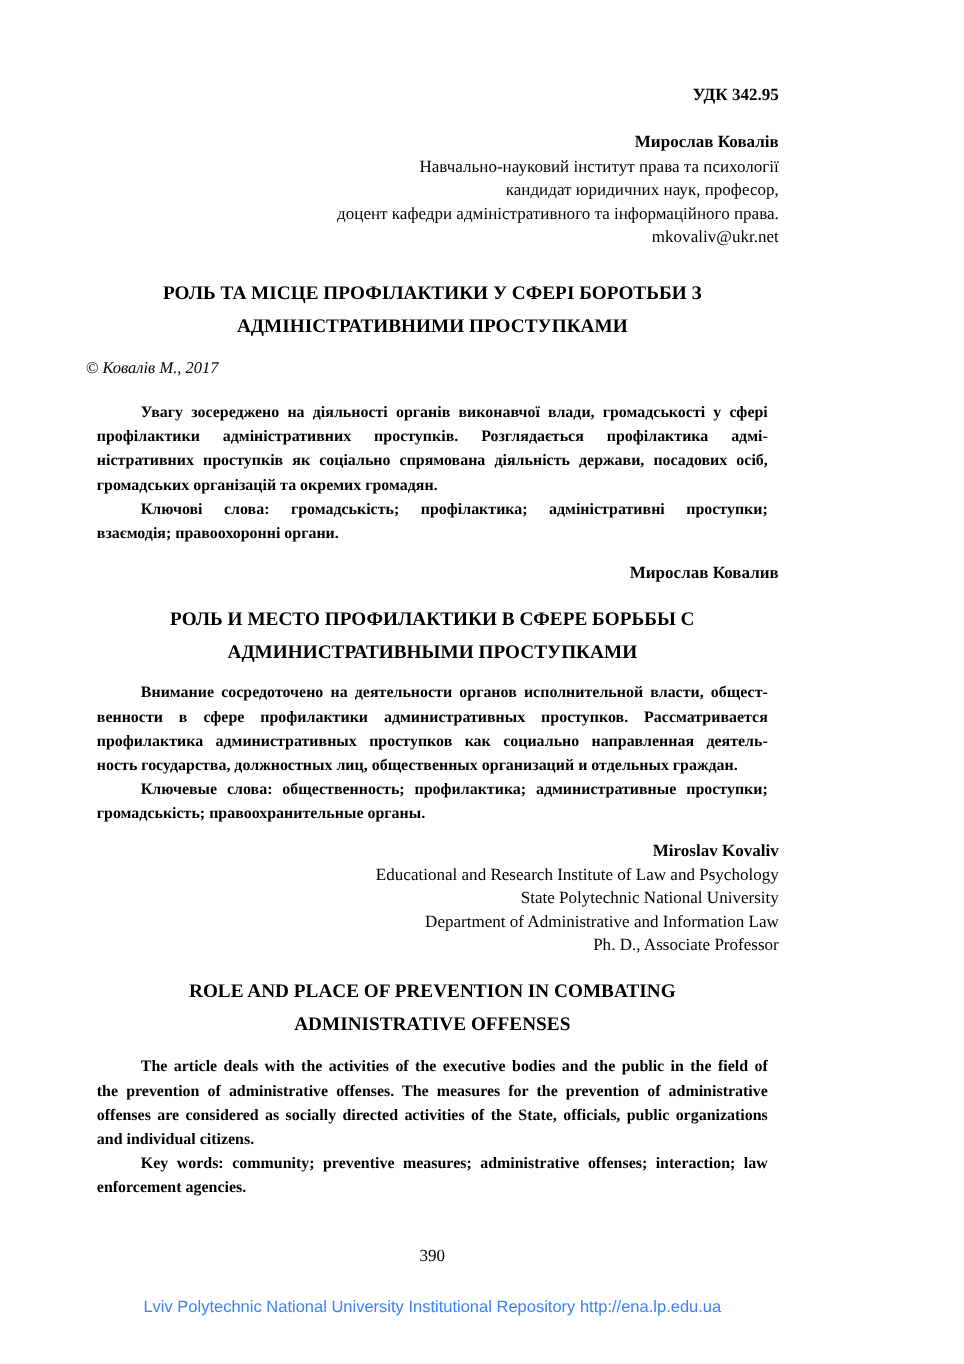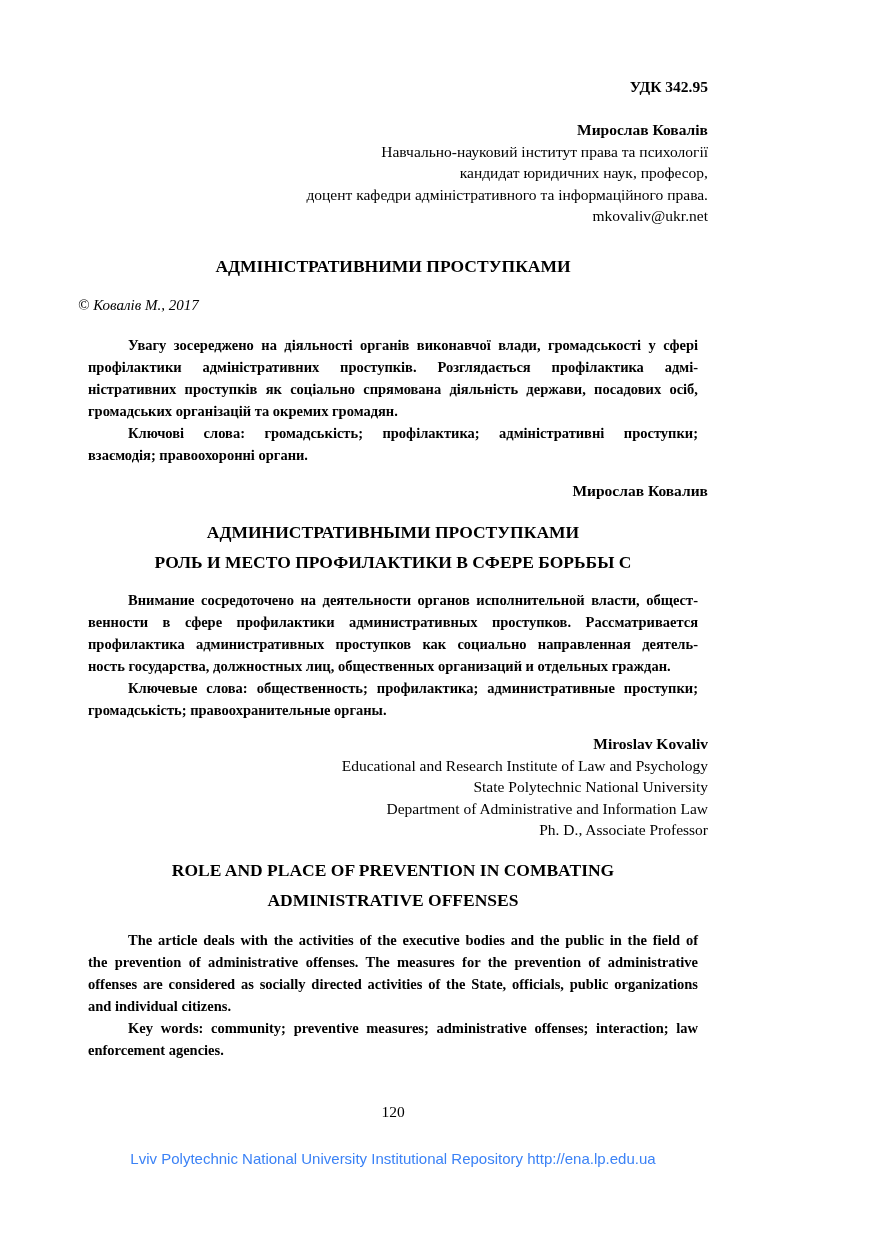--- a/index.html
+++ b/index.html
@@ -104,20 +104,21 @@
     <div class="author-name nowrap">Мирослав Ковалів</div>
     <div class="affiliation-list">
         <div>Навчально-науковий інститут права та психології</div>
         <div>кандидат юридичних наук, професор,</div>
         <div>доцент кафедри адміністративного та інформаційного права.</div>
         <div>mkovaliv@ukr.net</div>
       </div>
   </div>
 
   <div class="article-title title-uk">
+      <div>РОЛЬ ТА МІСЦЕ ПРОФІЛАКТИКИ У СФЕРІ БОРОТЬБИ З</div>
       <div>АДМІНІСТРАТИВНИМИ ПРОСТУПКАМИ</div>
     </div>
 
   <div class="copyright">© Ковалів М., 2017</div>
 
   <div class="abstract abstract-uk">
     <div class="jpara">
         <div>Увагу зосереджено на діяльності органів виконавчої влади, громадськості у сфері</div>
         <div>профілактики адміністративних проступків. Розглядається профілактика адмі-</div>
         <div>ністративних проступків як соціально спрямована діяльність держави, посадових осіб,</div>
@@ -125,22 +126,22 @@
       </div>
     <div class="jpara">
         <div>Ключові слова: громадськість; профілактика; адміністративні проступки;</div>
         <div>взаємодія; правоохоронні органи.</div>
       </div>
   </div>
 
   <div class="author-line-ru nowrap">Мирослав Ковалив</div>
 
   <div class="article-title title-ru">
+      <div>РОЛЬ И МЕСТО ПРОФИЛАКТИКИ В СФЕРЕ БОРЬБЫ С</div>
       <div>АДМИНИСТРАТИВНЫМИ ПРОСТУПКАМИ</div>
-      <div>РОЛЬ И МЕСТО ПРОФИЛАКТИКИ В СФЕРЕ БОРЬБЫ С</div>
     </div>
 
   <div class="abstract abstract-ru">
     <div class="jpara">
         <div>Внимание сосредоточено на деятельности органов исполнительной власти, общест-</div>
         <div>венности в сфере профилактики административных проступков. Рассматривается</div>
         <div>профилактика административных проступков как социально направленная деятель-</div>
         <div>ность государства, должностных лиц, общественных организаций и отдельных граждан.</div>
       </div>
     <div class="jpara">
@@ -170,17 +171,17 @@
         <div>the prevention of administrative offenses. The measures for the prevention of administrative</div>
         <div>offenses are considered as socially directed activities of the State, officials, public organizations</div>
         <div>and individual citizens.</div>
       </div>
     <div class="jpara">
         <div>Key words: community; preventive measures; administrative offenses; interaction; law</div>
         <div>enforcement agencies.</div>
       </div>
   </div>
 
-  <div class="pagenum">120</div>
+  <div class="pagenum">390</div>
 
   <div class="footer-note">Lviv Polytechnic National University Institutional Repository http://ena.lp.edu.ua</div>
 
 </div>
 
 </body></html>

